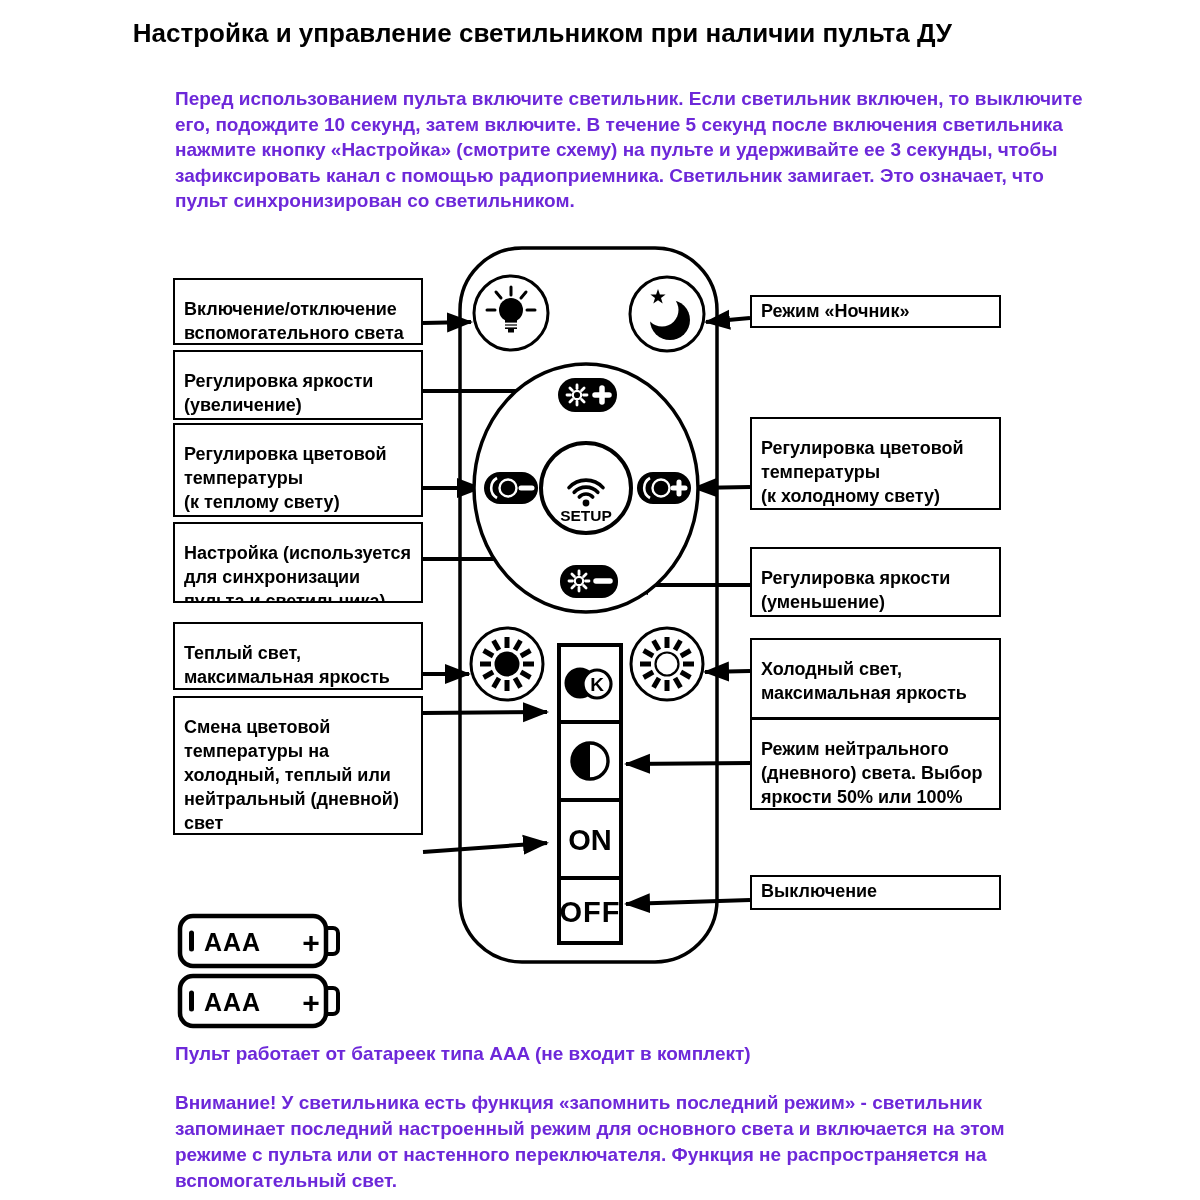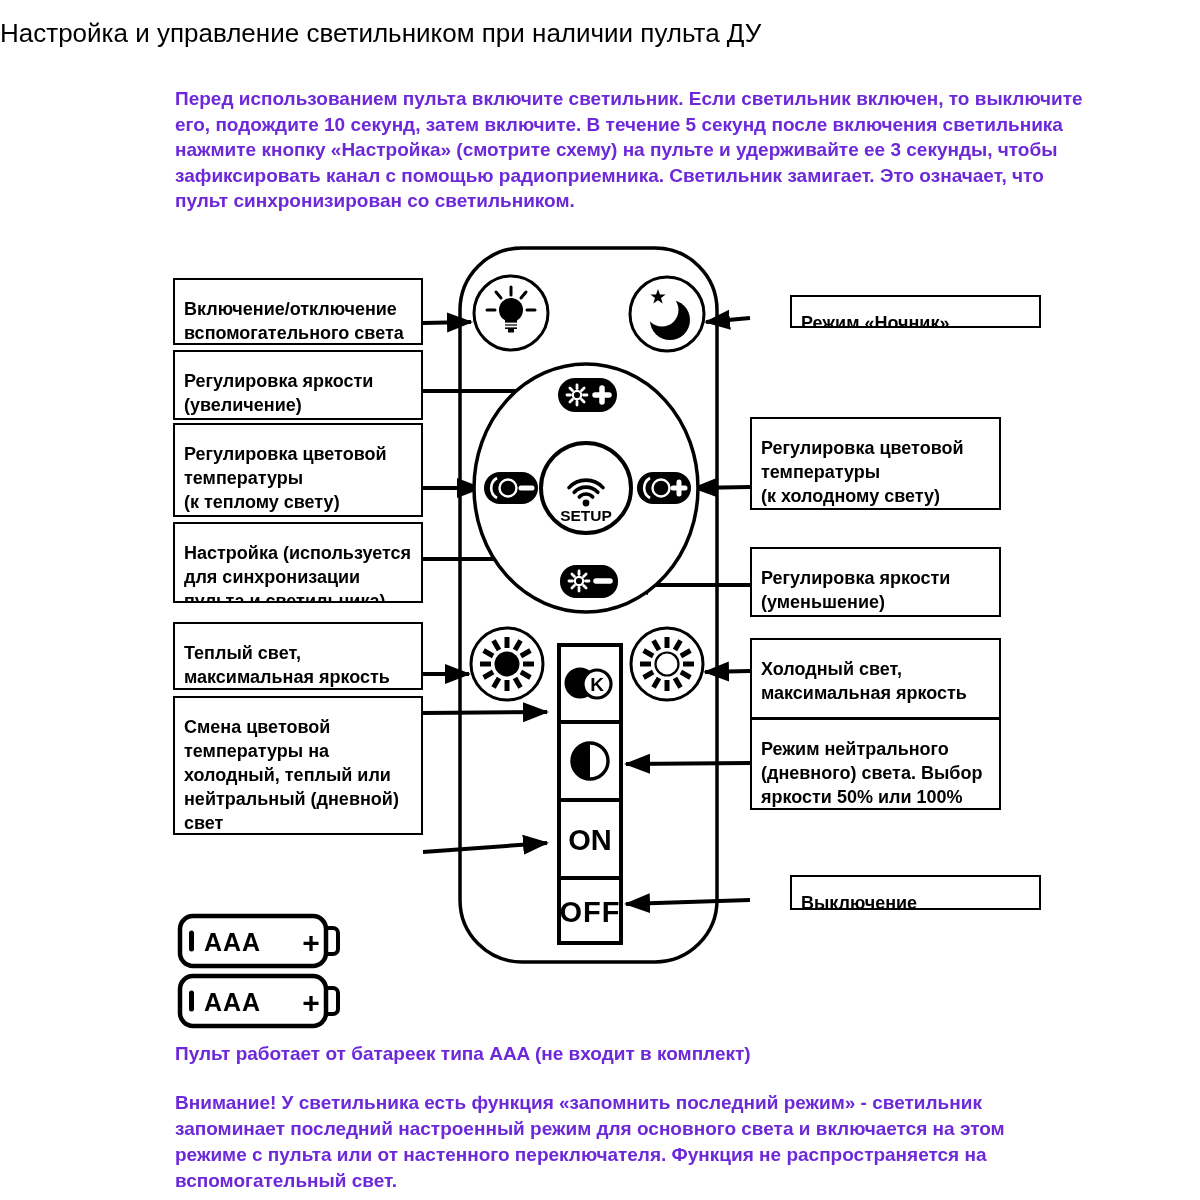--- a/index.html
+++ b/index.html
@@ -1,35 +1,35 @@
 <!DOCTYPE html>
 <html><head>
 <meta charset="utf-8">
 <style>
   html,body { margin:0; padding:0; background:#ffffff; }
   #page {
     position:relative; width:1200px; height:1200px; background:#ffffff;
     font-family:"Liberation Sans", sans-serif; color:#000; overflow:hidden;
   }
   .title {
-    position:absolute; left:0; top:18px; width:952px; text-align:left;
-    font-size:26px; font-weight:normal; letter-spacing:0px;
+    position:absolute; left:0; top:18px; width:952px; text-align:right;
+    font-size:26px; font-weight:bold; letter-spacing:0px;
   }
   .para {
     position:absolute; font-weight:bold; white-space:pre-line; color:#6d28d9;
   }
   #intro    { left:175px; top:86px;  font-size:19px; line-height:25.5px; }
   #batnote  { left:175px; top:1042px; font-size:19px; line-height:24px; }
   #warning  { left:175px; top:1090px; font-size:19px; line-height:26px; }
   .callout {
     position:absolute; box-sizing:border-box; background:#ffffff;
     border:2.5px solid #000; font-size:18px; font-weight:bold;
     line-height:24px; padding:17px 9px; white-space:pre-line; overflow:hidden;
   }
-  .callout.single { padding:14px 9px;margin-left:40px; }
+  .callout.single { padding:2px 9px; }
   .cl-left  { left:173px; width:250px; }
   .cl-right { left:750px; width:251px; }
   #diagram { position:absolute; left:0; top:0; }
   #diagram text { font-family:"Liberation Sans", sans-serif; font-weight:bold; fill:#000; }
   .oln  { fill:#ffffff; stroke:#000000; }
   .ray  { stroke:#000000; stroke-width:5; }
   .wray { stroke:#ffffff; stroke-width:2.8; stroke-linecap:round; }
   .cl   { stroke:#000000; stroke-width:4; fill:none; }
 </style>
 </head>

